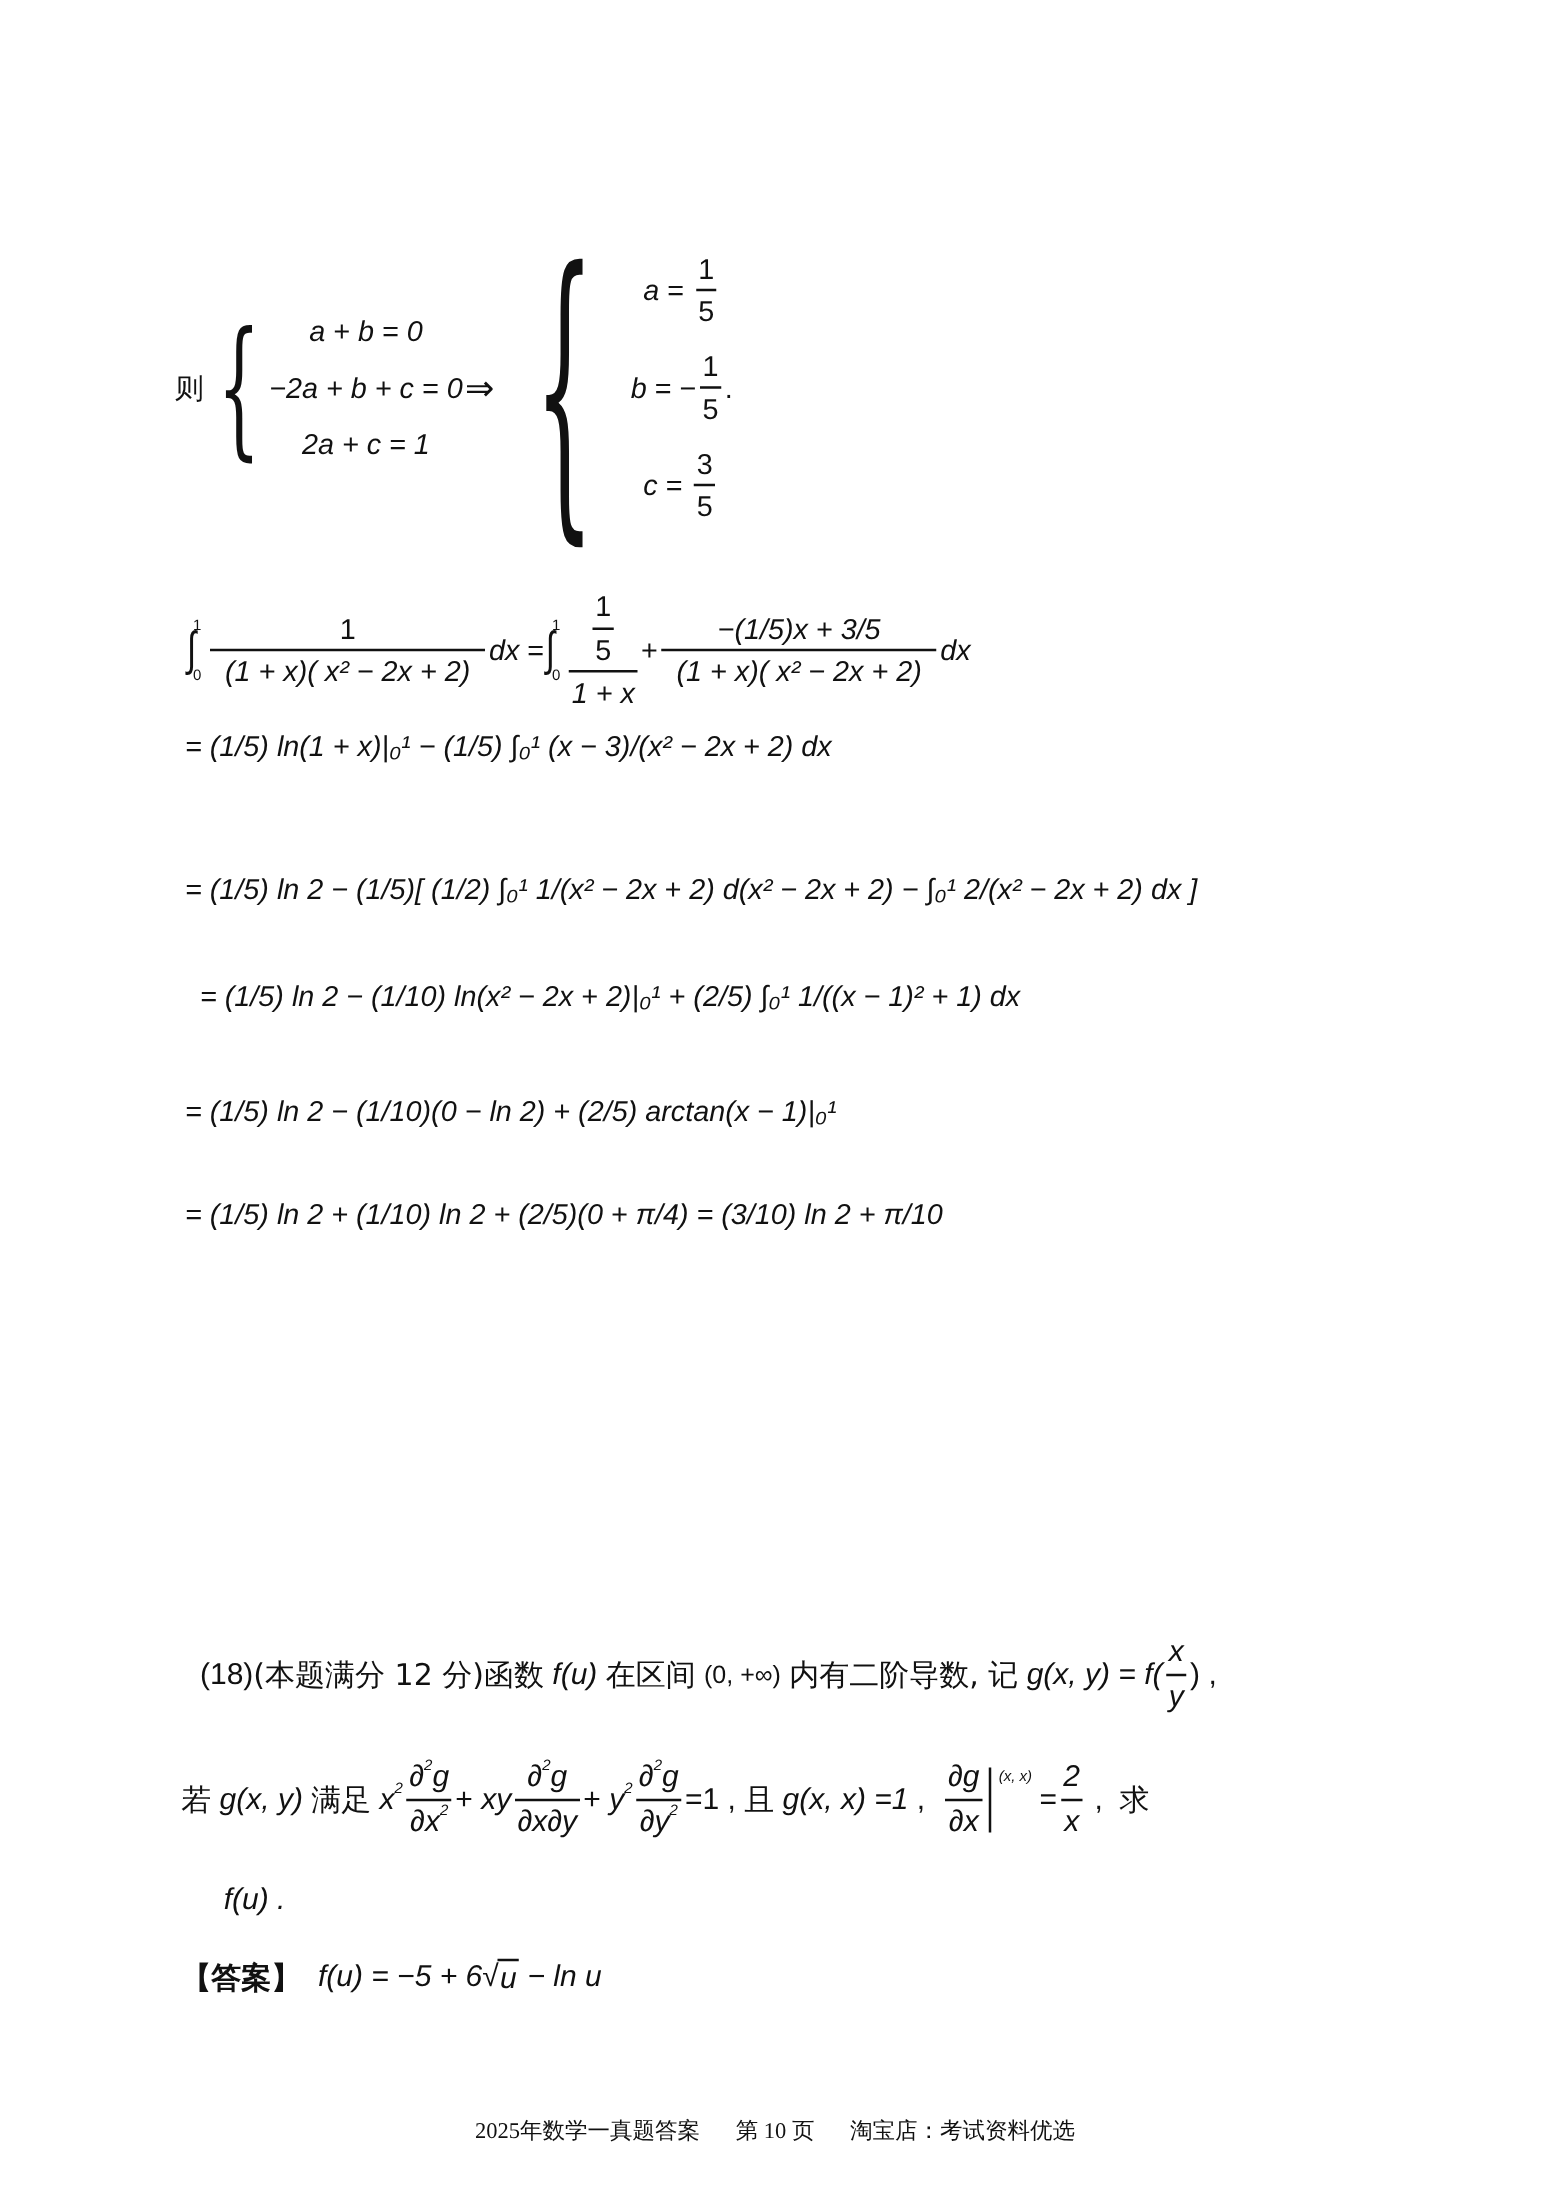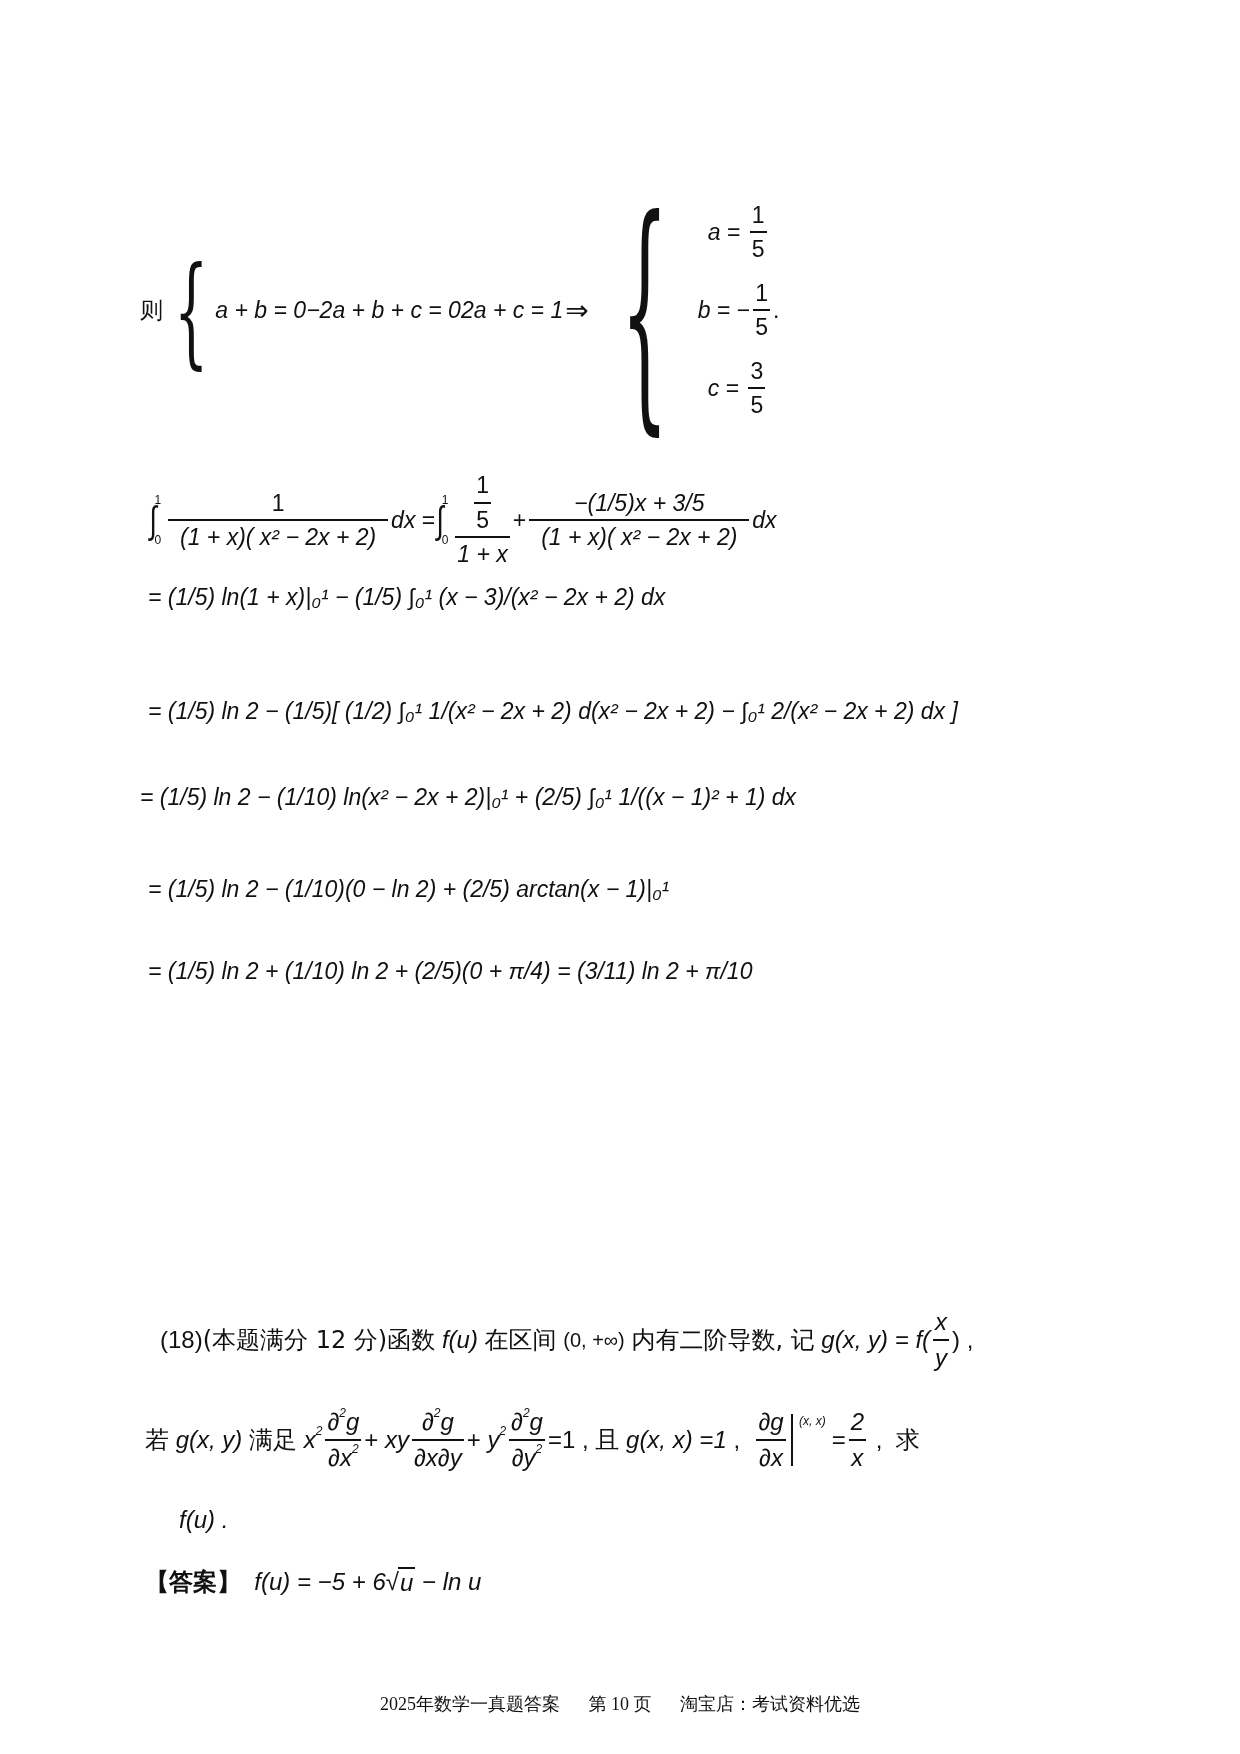--- a/index.html
+++ b/index.html
@@ -8,21 +8,21 @@
   .blk{position:absolute;white-space:nowrap;display:flex;align-items:center;}
   .i{font-style:italic;}
   .frac{display:inline-flex;flex-direction:column;align-items:center;vertical-align:middle;margin:0 3px;line-height:1.15;}
   .frac .num{padding:0 2px 3px 2px;}
   .frac .den{border-top:2px solid #111;padding:3px 2px 0 2px;align-self:stretch;text-align:center;}
   .sup{font-size:12px;vertical-align:super;position:relative;top:-4px;}
   .int{font-size:38px;line-height:1;font-style:normal;display:inline-block;transform:scaleX(.7);margin-right:-4px;}
   .limits{display:inline-flex;flex-direction:column;justify-content:space-between;height:54px;font-size:12px;margin-right:4px;}
   .bar{display:inline-flex;justify-content:space-between;border-left:2px solid #111;height:52px;padding-left:3px;font-size:12px;margin:0 6px 0 2px;}
   .brace{font-family:"DejaVu Serif",serif;font-weight:200;color:#111;display:inline-block;}
-  .sys{display:inline-flex;flex-direction:row;align-items:center;}
+  .sys{display:inline-flex;flex-direction:column;align-items:center;}
   .sys div{line-height:45px;}
   .sys2{display:inline-flex;flex-direction:column;align-items:flex-start;}
   .cn{font-family:"DejaVu Sans",sans-serif;}
   .footer{position:absolute;left:0;width:1240px;top:1692px;text-align:center;font-family:"Liberation Serif","DejaVu Serif",serif;font-size:18px;}
   .footer span{margin:0 12px;font-family:Liberation Serif, serif;}
   .sqrt{display:inline-block;border-top:2px solid #111;padding:0 2px;margin-left:-1px;}
 </style>
 </head>
 <body>
 
@@ -88,23 +88,23 @@
   <span>+</span>
   <span class="frac" style="min-width:220px;">
       <span class="num i">−(1/5)x + 3/5</span>
       <span class="den i">(1 + x)( x² − 2x + 2)</span>
     </span>
   <span class="i">dx</span>
 </div>
 
 <div class="blk i" style="left:148px;top:572px;height:50px;">= (1/5) ln(1 + x)|₀¹ − (1/5) ∫₀¹ (x − 3)/(x² − 2x + 2) dx</div>
 <div class="blk i" style="left:148px;top:686px;height:50px;">= (1/5) ln 2 − (1/5)[ (1/2) ∫₀¹ 1/(x² − 2x + 2) d(x² − 2x + 2) − ∫₀¹ 2/(x² − 2x + 2) dx ]</div>
-<div class="blk i" style="left:140px;top:772px;height:50px;">= (1/5) ln 2 − (1/10) ln(x² − 2x + 2)|₀¹ + (2/5) ∫₀¹ 1/((x − 1)² + 1) dx</div>
+<div class="blk i" style="left:160px;top:772px;height:50px;">= (1/5) ln 2 − (1/10) ln(x² − 2x + 2)|₀¹ + (2/5) ∫₀¹ 1/((x − 1)² + 1) dx</div>
 <div class="blk i" style="left:148px;top:864px;height:50px;">= (1/5) ln 2 − (1/10)(0 − ln 2) + (2/5) arctan(x − 1)|₀¹</div>
-<div class="blk i" style="left:148px;top:946px;height:50px;">= (1/5) ln 2 + (1/10) ln 2 + (2/5)(0 + π/4) = (3/11) ln 2 + π/10</div>
+<div class="blk i" style="left:148px;top:946px;height:50px;">= (1/5) ln 2 + (1/10) ln 2 + (2/5)(0 + π/4) = (3/10) ln 2 + π/10</div>
 
 <div class="blk" style="left:160px;top:1300px;height:80px;font-size:24px;">
   <span>(18)</span>
   <span class="cn">(本题满分 12 分)</span>
   <span class="cn">函数</span>&nbsp;
   <span class="i">f(u)</span>&nbsp;
   <span class="cn">在区间</span>&nbsp;
   <span style="font-size:20px;">(0, +∞)</span>&nbsp;
   <span class="cn">内有二阶导数, 记</span>&nbsp;
   <span class="i">g(x, y) =</span>&nbsp;

